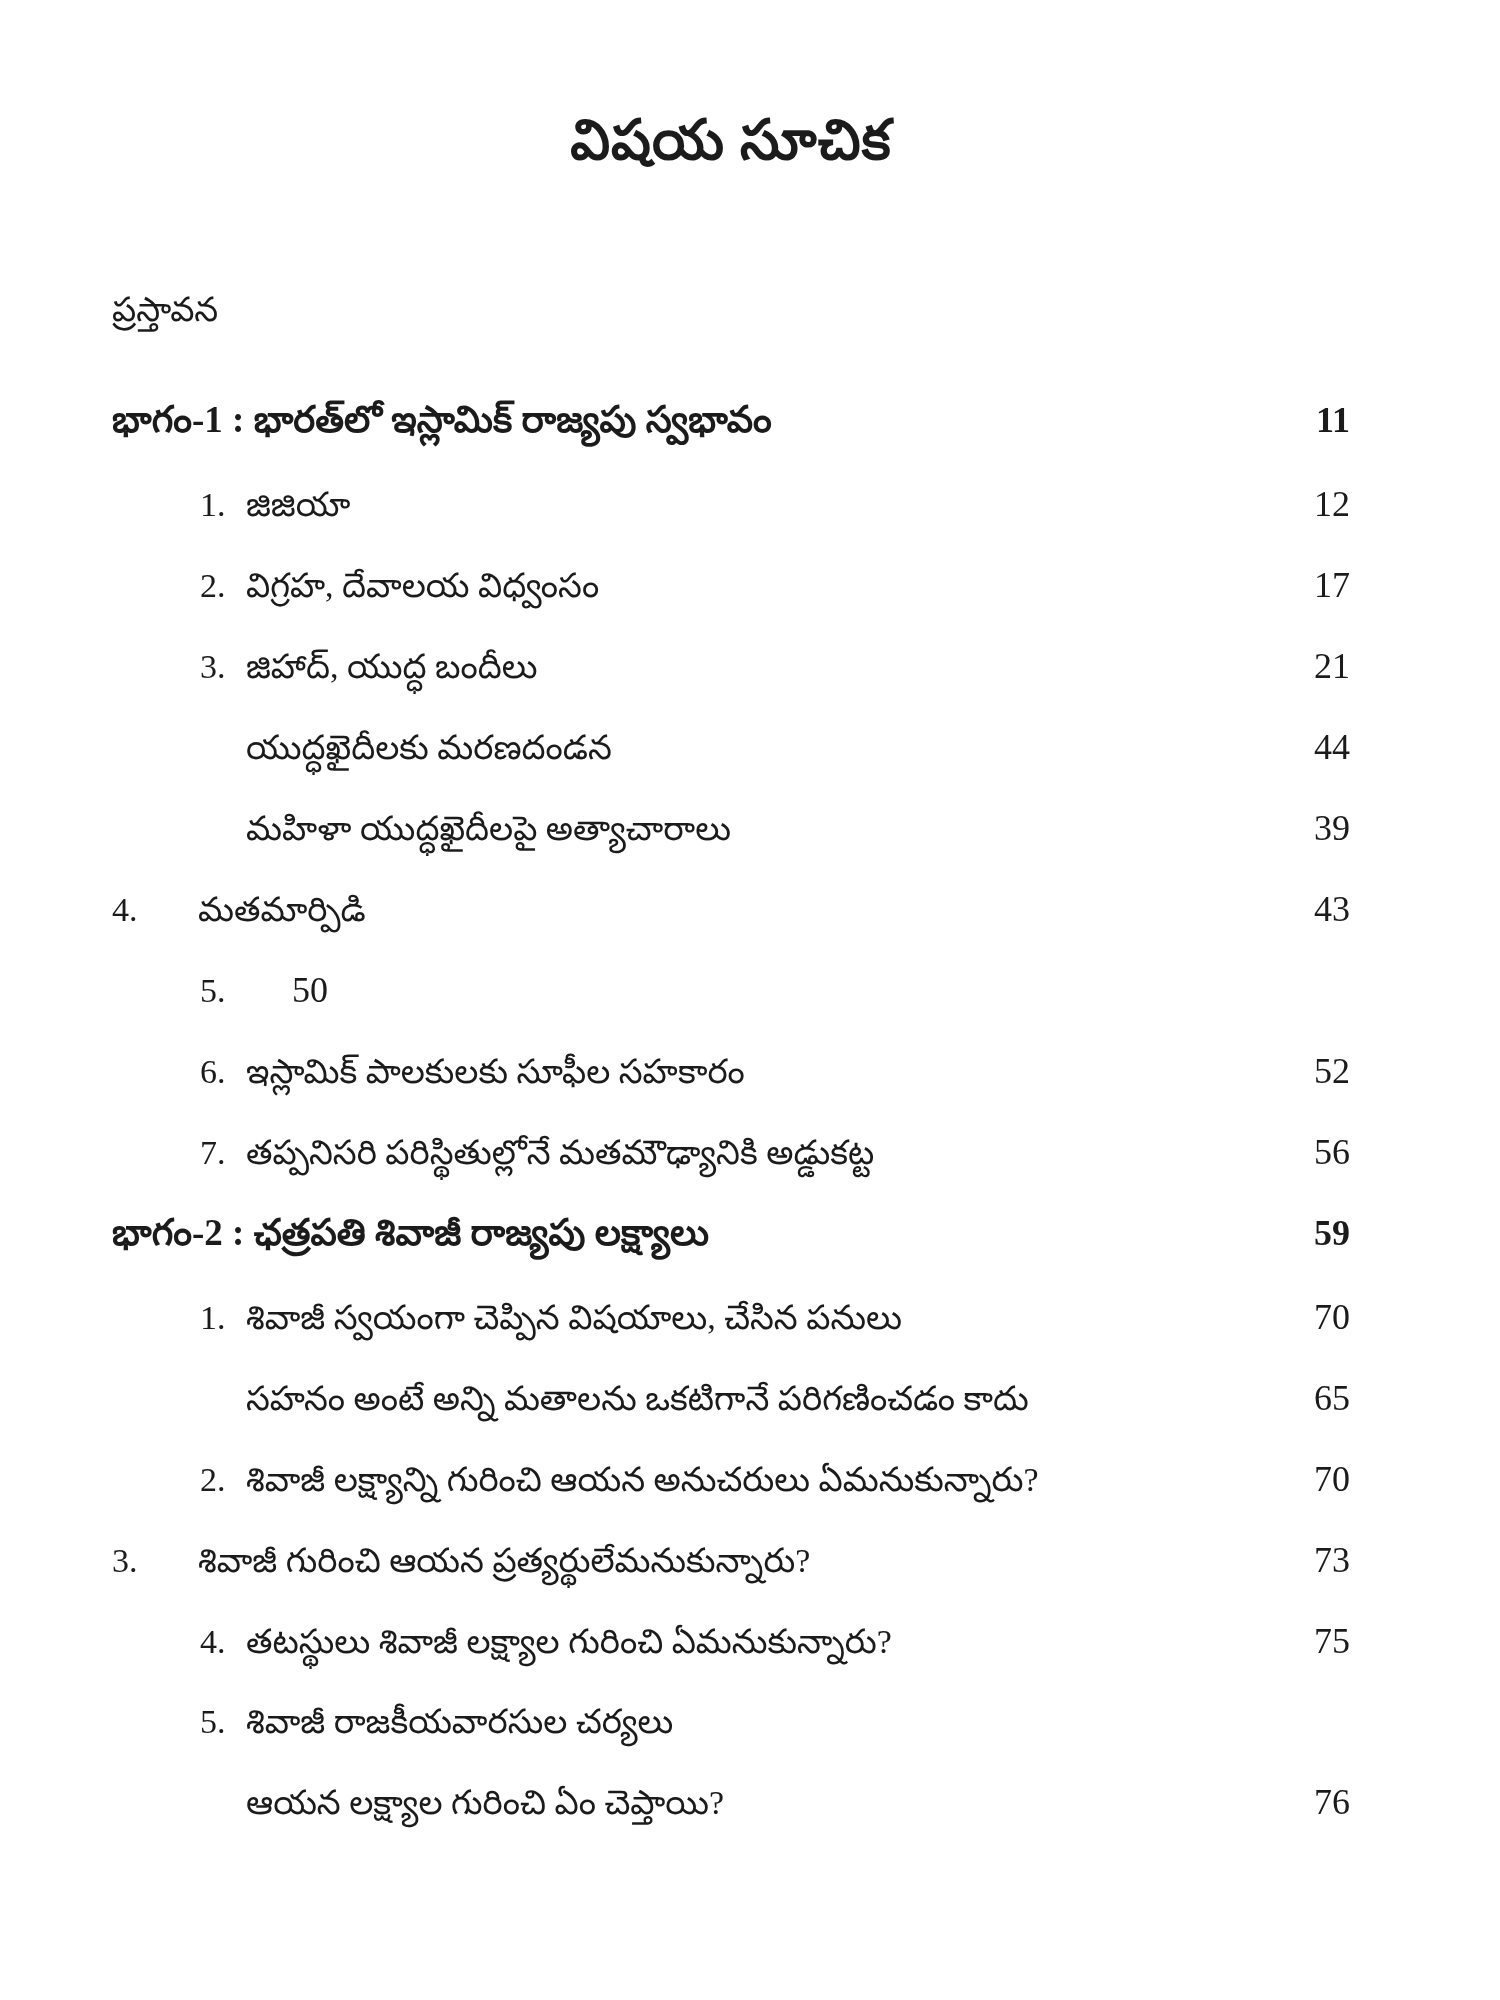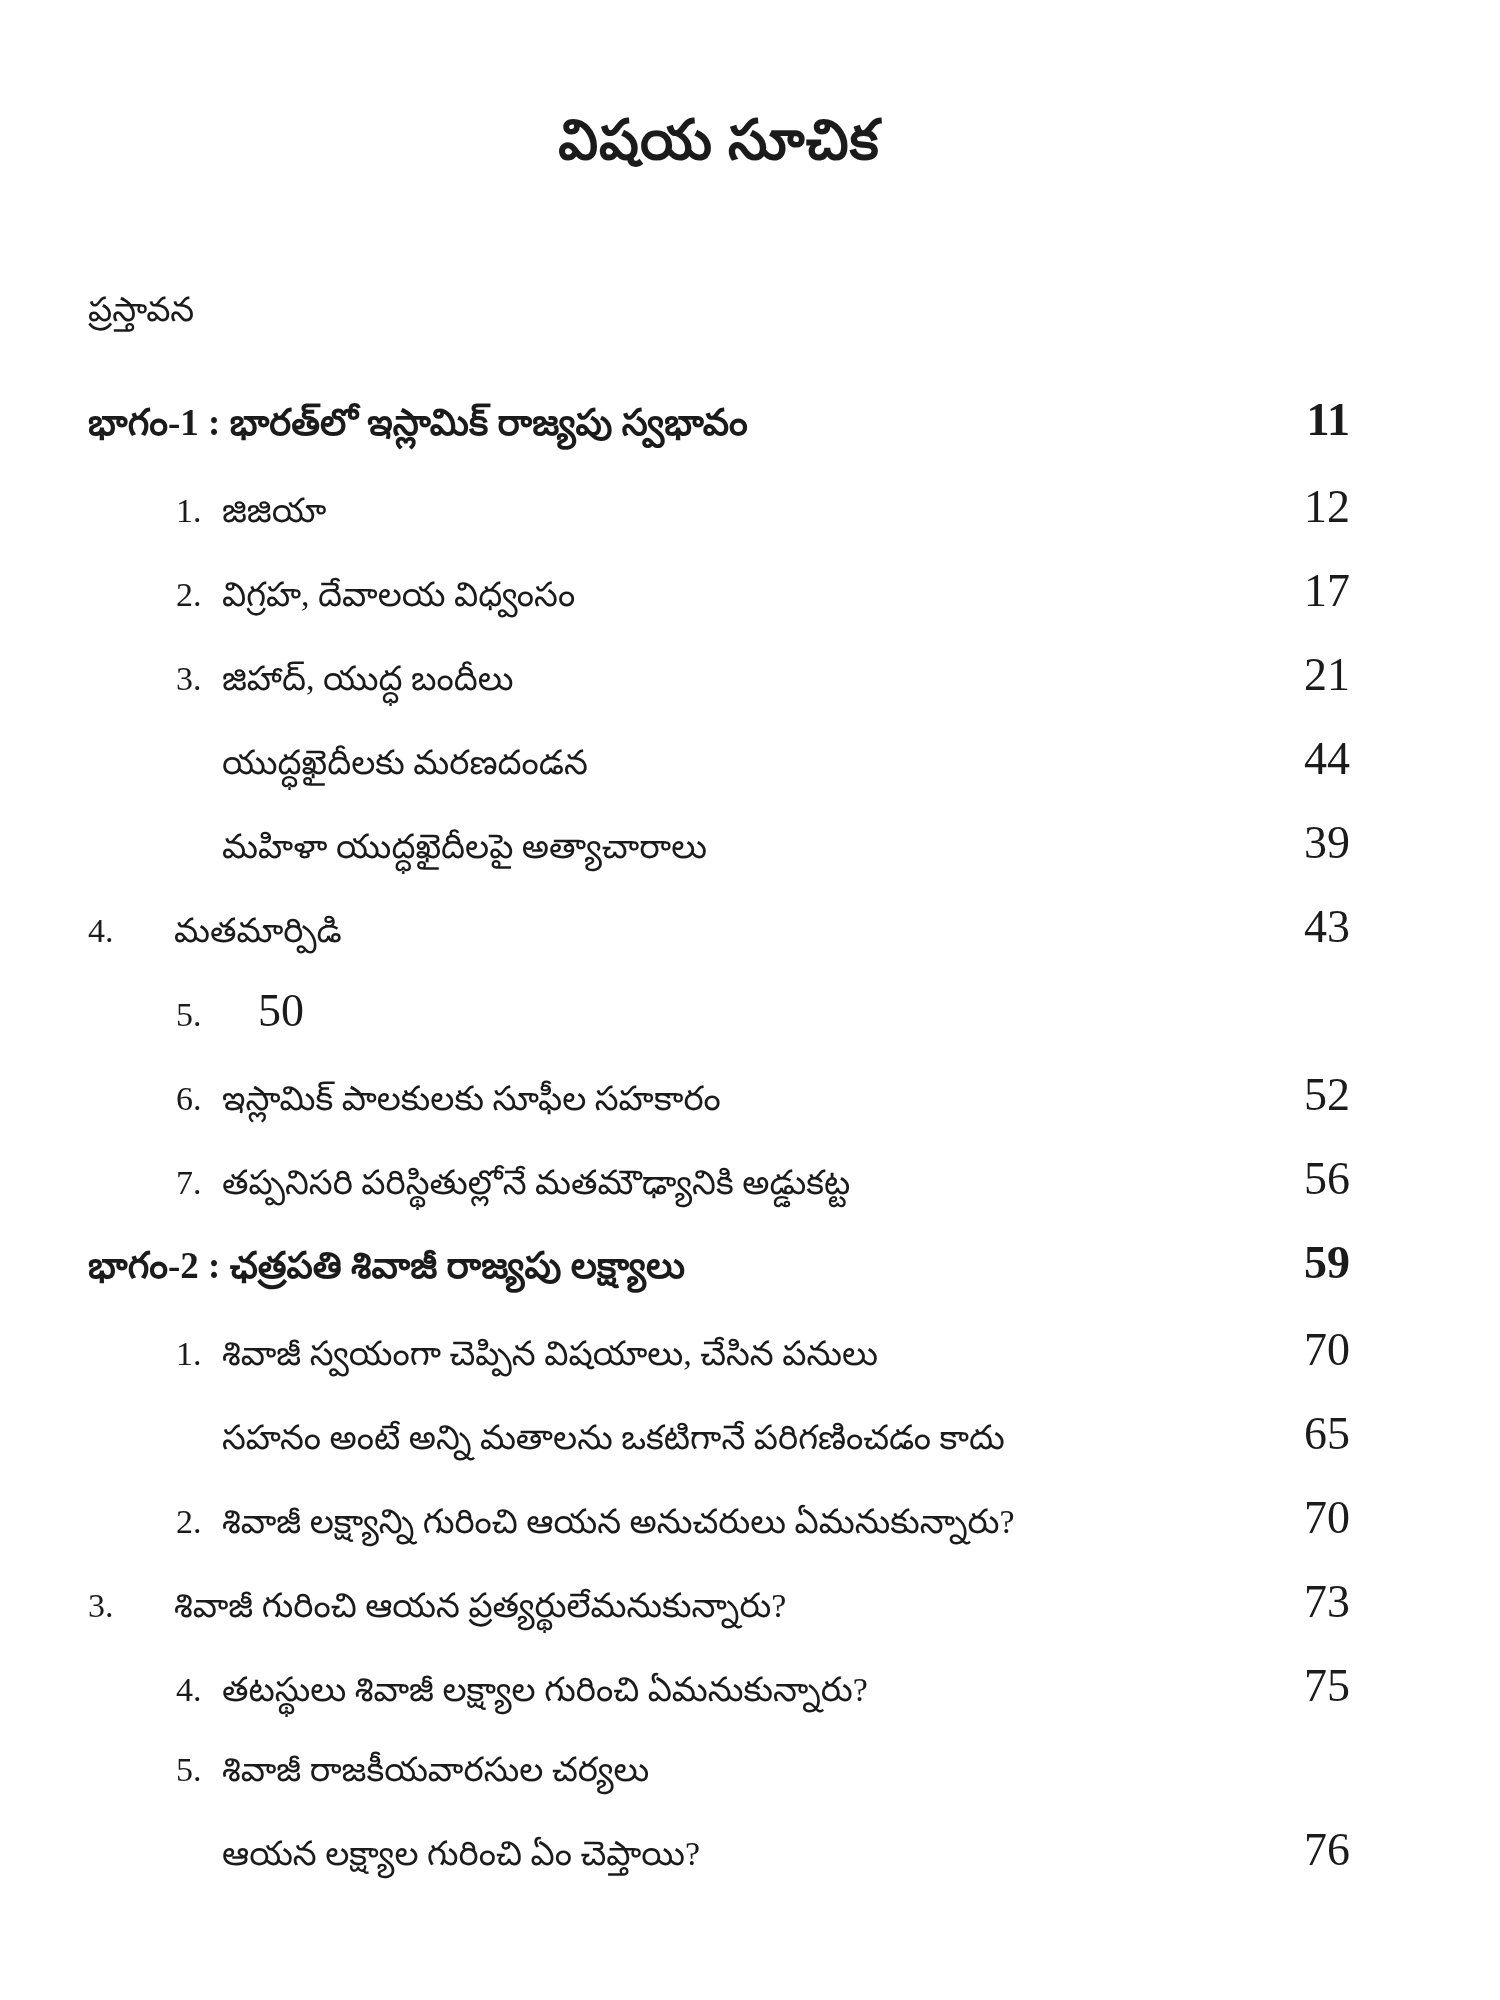--- a/index.html
+++ b/index.html
@@ -3,21 +3,21 @@
 <meta charset="utf-8">
 <style>
   html, body { margin: 0; padding: 0; background: #e8e8e8; }
   .page {
     width: 1500px;
     height: 2000px;
     background: #ffffff;
     color: #1b1b1b;
     font-family: "Liberation Serif", "DejaVu Serif", serif;
     box-sizing: border-box;
-    padding: 108px 150px 0 88px;
+    padding: 108px 150px 0 112px;
     position: relative;
     overflow: hidden;
   }
   .title {
     text-align: center;
     font-size: 56px;
     font-weight: 700;
     margin: 0 0 102px 0;
     letter-spacing: 1px;
   }
@@ -39,21 +39,21 @@
   }
   .level-0 .num { width: 86px; }
   .label {
     flex: 1;
     padding-right: 24px;
   }
   .pageno {
     flex-shrink: 0;
     width: 82px;
     text-align: right;
-    font-size: 46px;
+    font-size: 36px;
     font-family: "Liberation Serif", "DejaVu Serif", serif;
   }
   .row.section {
     font-weight: 700;
     font-size: 37px;
     margin-top: 27px;
     margin-bottom: 40px;
   }
   .row.section .pageno { font-weight: 700; }
 </style>

